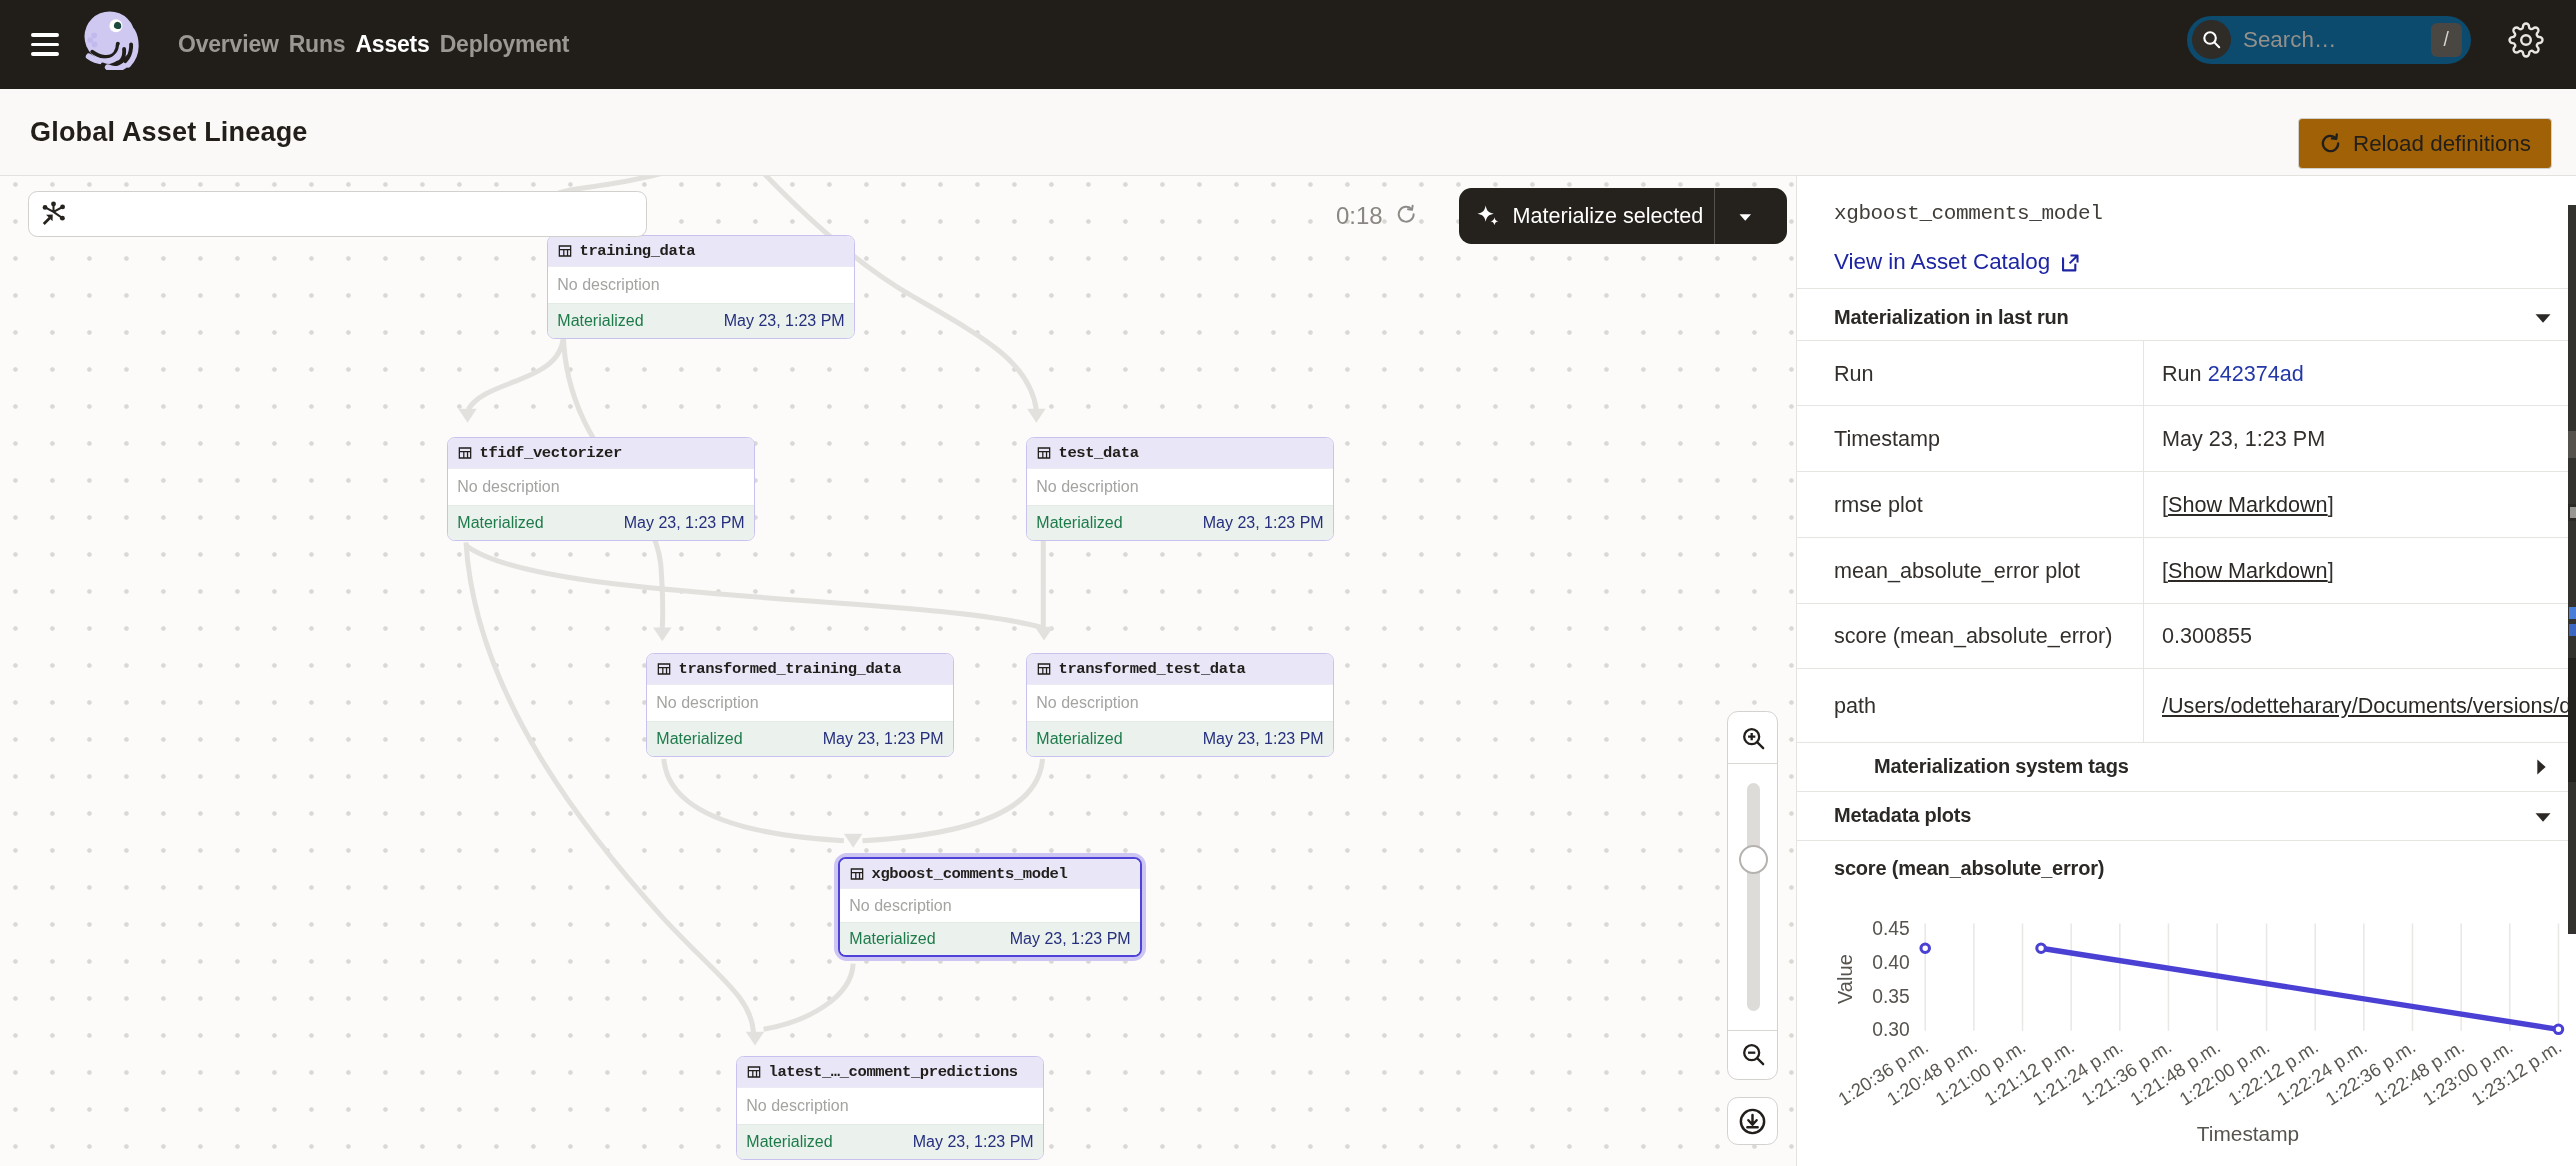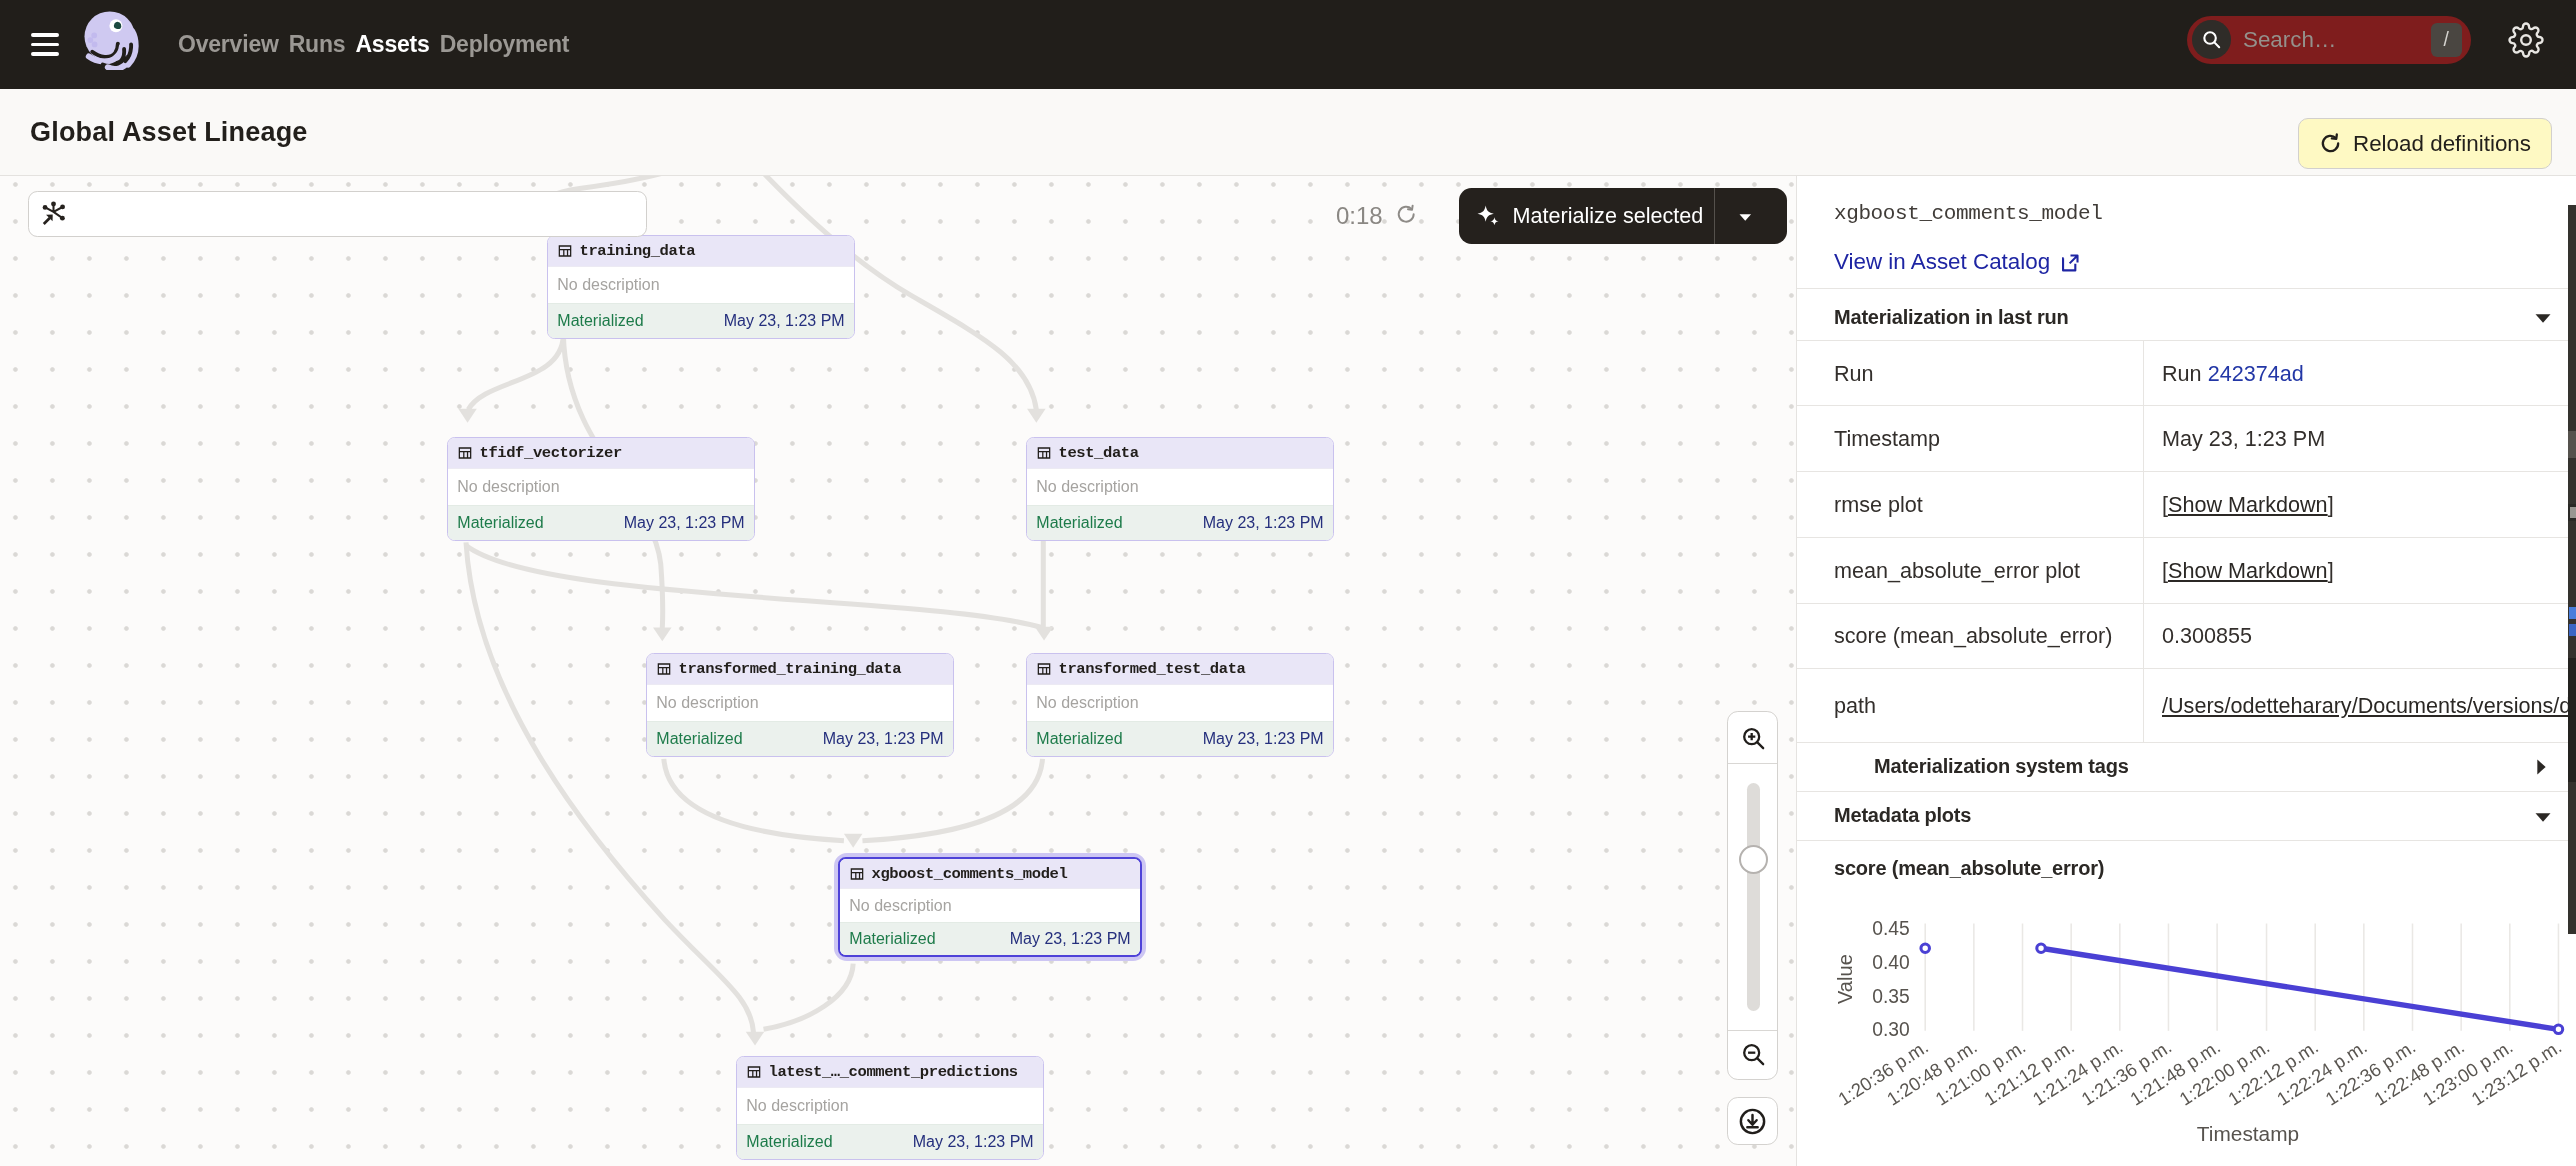--- a/index.html
+++ b/index.html
@@ -6,30 +6,30 @@
 html,body { width:2576px; height:1167px; overflow:hidden; font-family:"Liberation Sans", sans-serif; background:#fcfbfa; }
 
 
 #nav { position:absolute; left:0; top:0; width:2576px; height:89px; background:#211e1a; display:flex; align-items:center; }
 #burger { margin-left:31px; width:28px; }
 #burger div { height:3.9px; background:#fff; border-radius:1.9px; margin:5.4px 0; }
 #logo { position:absolute; left:81px; top:10.8px; width:59px; height:59px; }
 .navlinks { display:flex; margin-left:119px; gap:10px; }
 .navlinks a { color:#9b9894; font-size:23px; font-weight:600; letter-spacing:-0.2px; text-decoration:none; }
 .navlinks a.active { color:#fff; font-weight:700; }
-#searchpill { position:absolute; left:2187px; top:15.5px; width:284px; height:48px; background:#7f1d1d; border-radius:24px; display:flex; align-items:center; }
+#searchpill { position:absolute; left:2187px; top:15.5px; width:284px; height:48px; background:#0c4a6e; border-radius:24px; display:flex; align-items:center; }
 #searchpill .circ { width:39px; height:39px; margin-left:4.6px; border-radius:19.3px; background:#2f2c28; display:flex; align-items:center; justify-content:center; }
 #searchpill .txt { color:#94918c; font-size:22.4px; margin-left:12.4px; flex:1; }
 #searchpill .key { width:31px; height:34px; background:#4a4641; border-radius:6.2px; color:#d5d3cf; font-size:19.3px; display:flex; align-items:center; justify-content:center; margin-right:9.3px; }
 #gear { position:absolute; left:2508px; top:21.6px; }
 
 
 #pagehead { position:absolute; left:0; top:89px; width:2576px; height:87px; background:#faf9f7; border-bottom:0.8px solid #e4e2df; }
 #pagehead h1 { position:absolute; left:30px; top:28px; font-size:27px; font-weight:700; color:#221f1b; letter-spacing:0.2px; }
-#reloadbtn { position:absolute; right:24px; top:29px; height:51px; background:#fef9c3; border:0.8px solid #d2d0cd; border-radius:10px; display:flex; align-items:center; padding:0 20px; gap:10.8px; font-size:22.4px; color:#221f1b; }
+#reloadbtn { position:absolute; right:24px; top:29px; height:51px; background:#a16207; border:0.8px solid #d2d0cd; border-radius:4px; display:flex; align-items:center; padding:0 20px; gap:10.8px; font-size:22.4px; color:#221f1b; }
 
 
 #main { position:absolute; left:0; top:176px; width:2576px; height:991px; }
 #graph { position:absolute; left:0; top:0; width:1796px; height:991px; overflow:hidden;
   background-color:#fcfbfa;
   background-image:radial-gradient(circle, #dad8d5 1.8px, rgba(0,0,0,0) 2.8px);
   background-size:37px 37px; background-position:-3.1px -10px; }
 #edges { position:absolute; left:0; top:0; }
 
 

